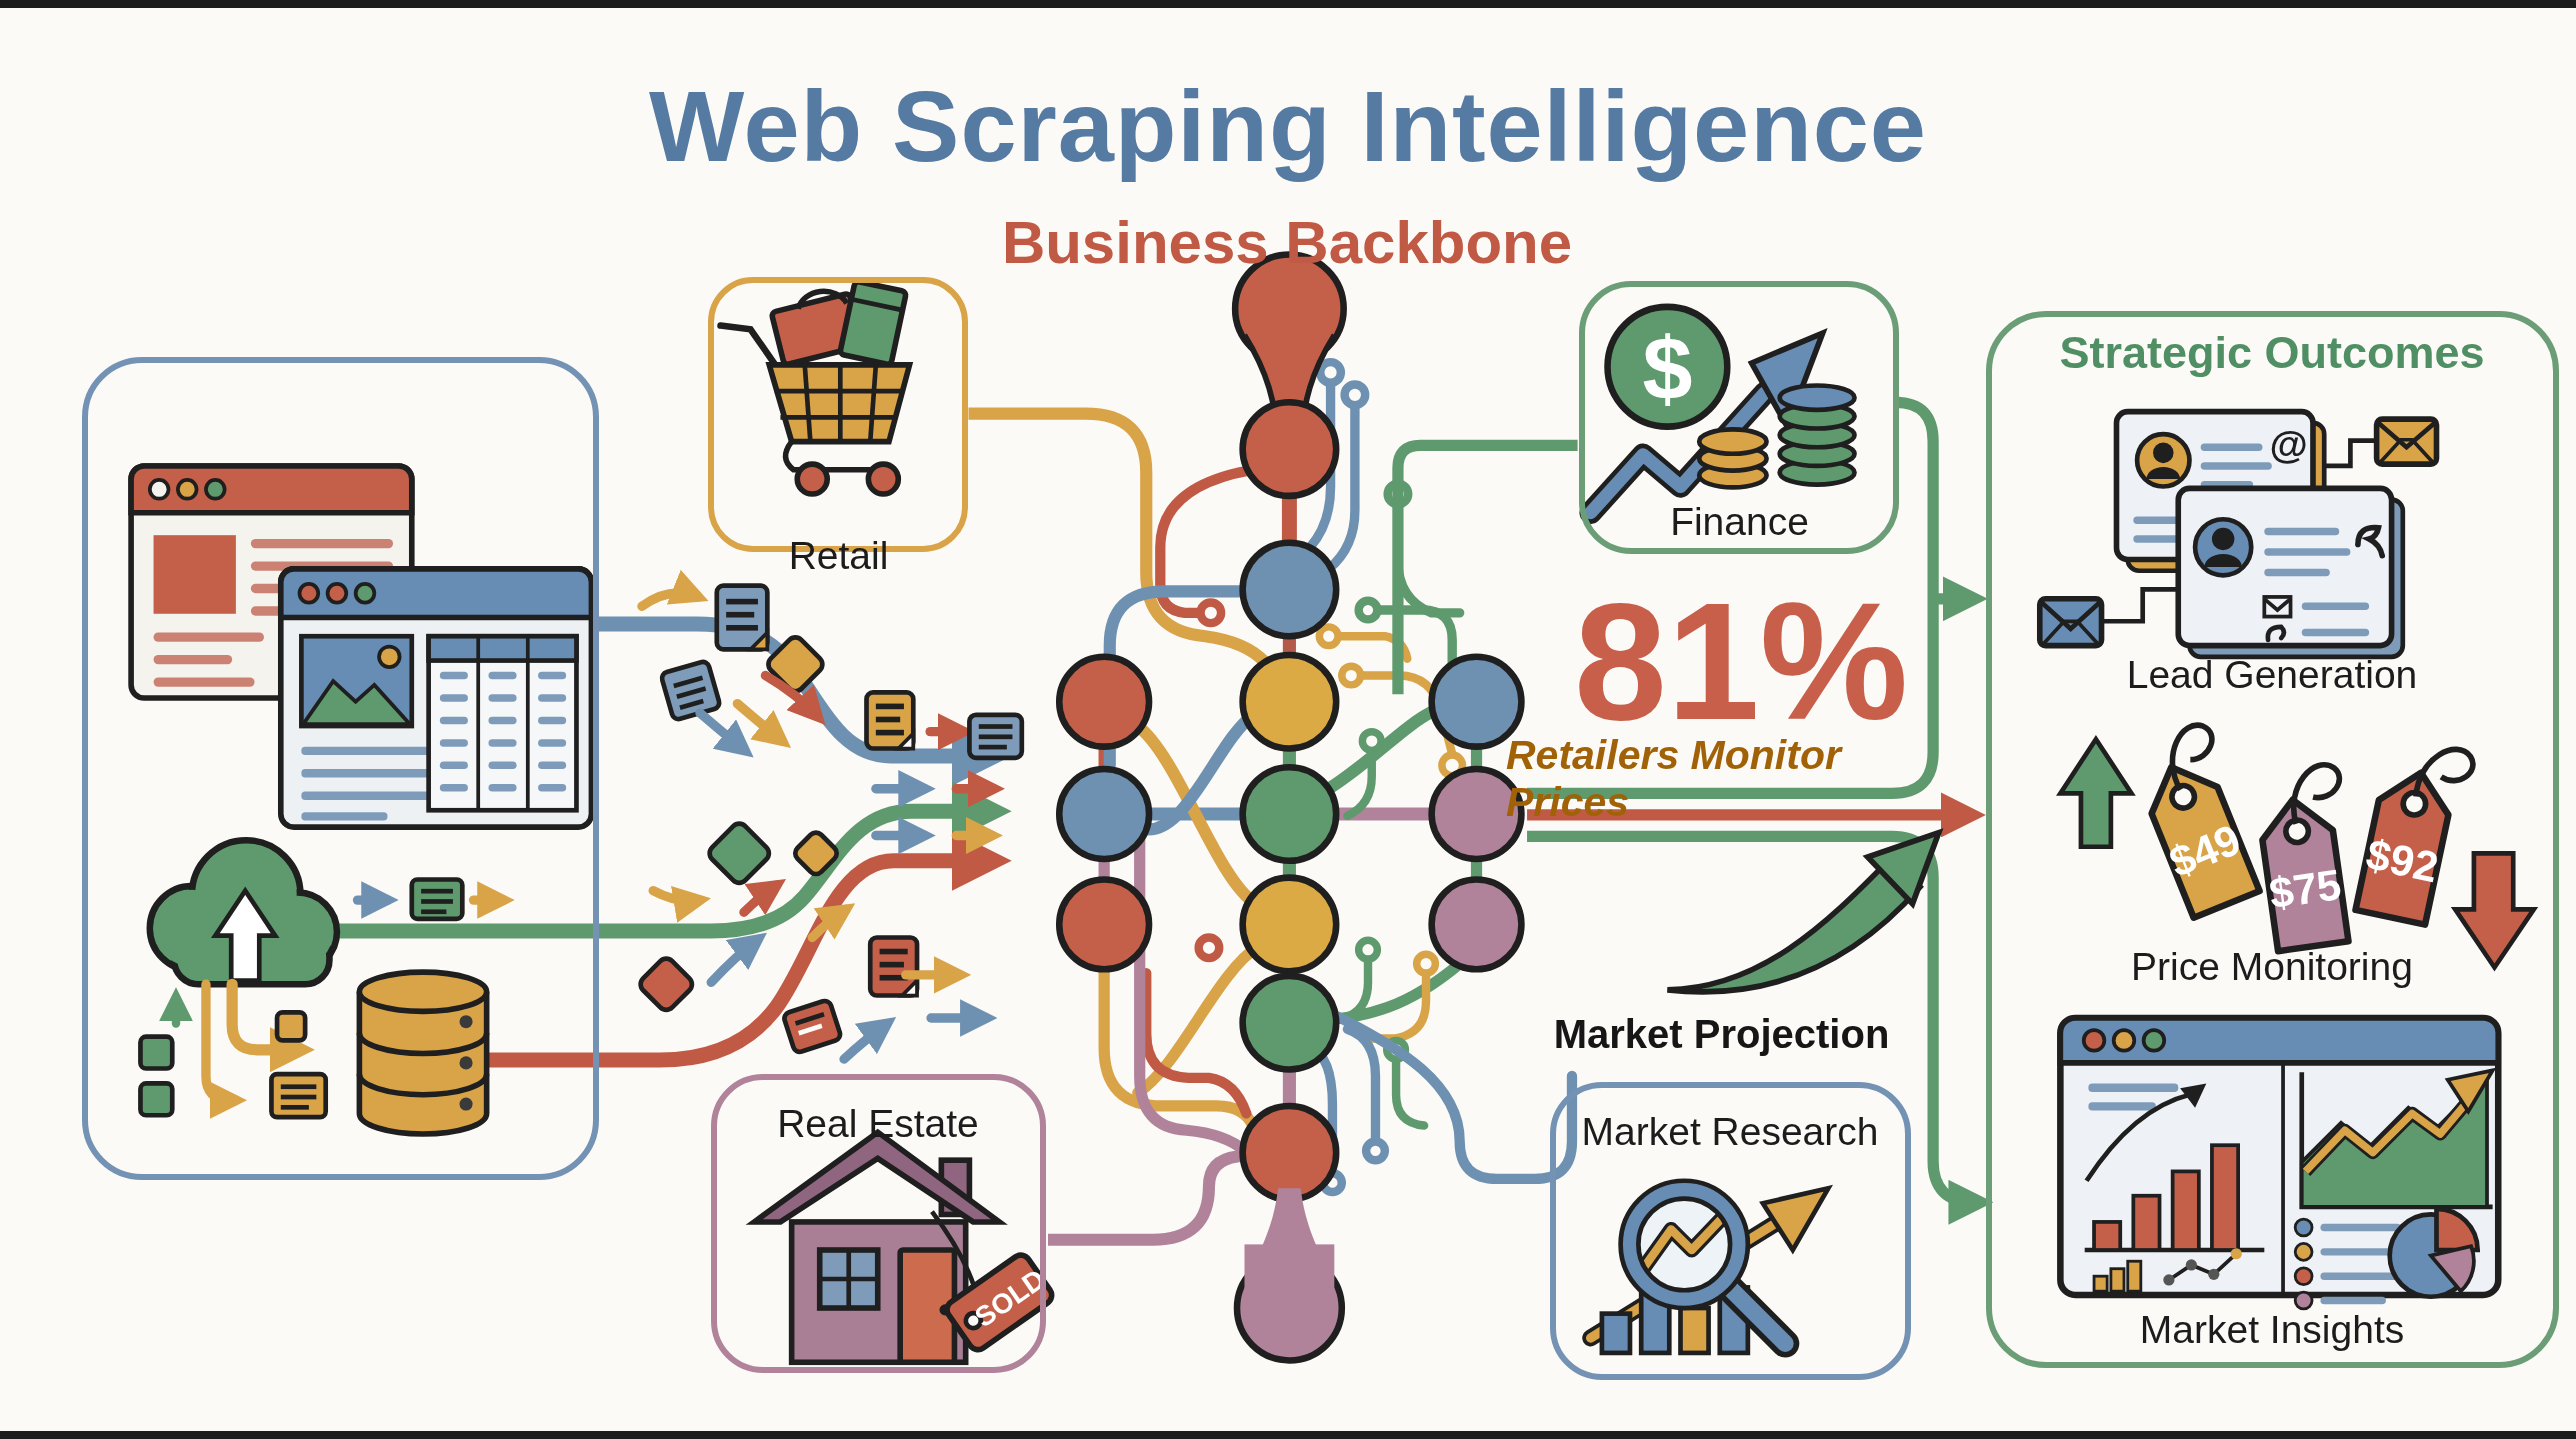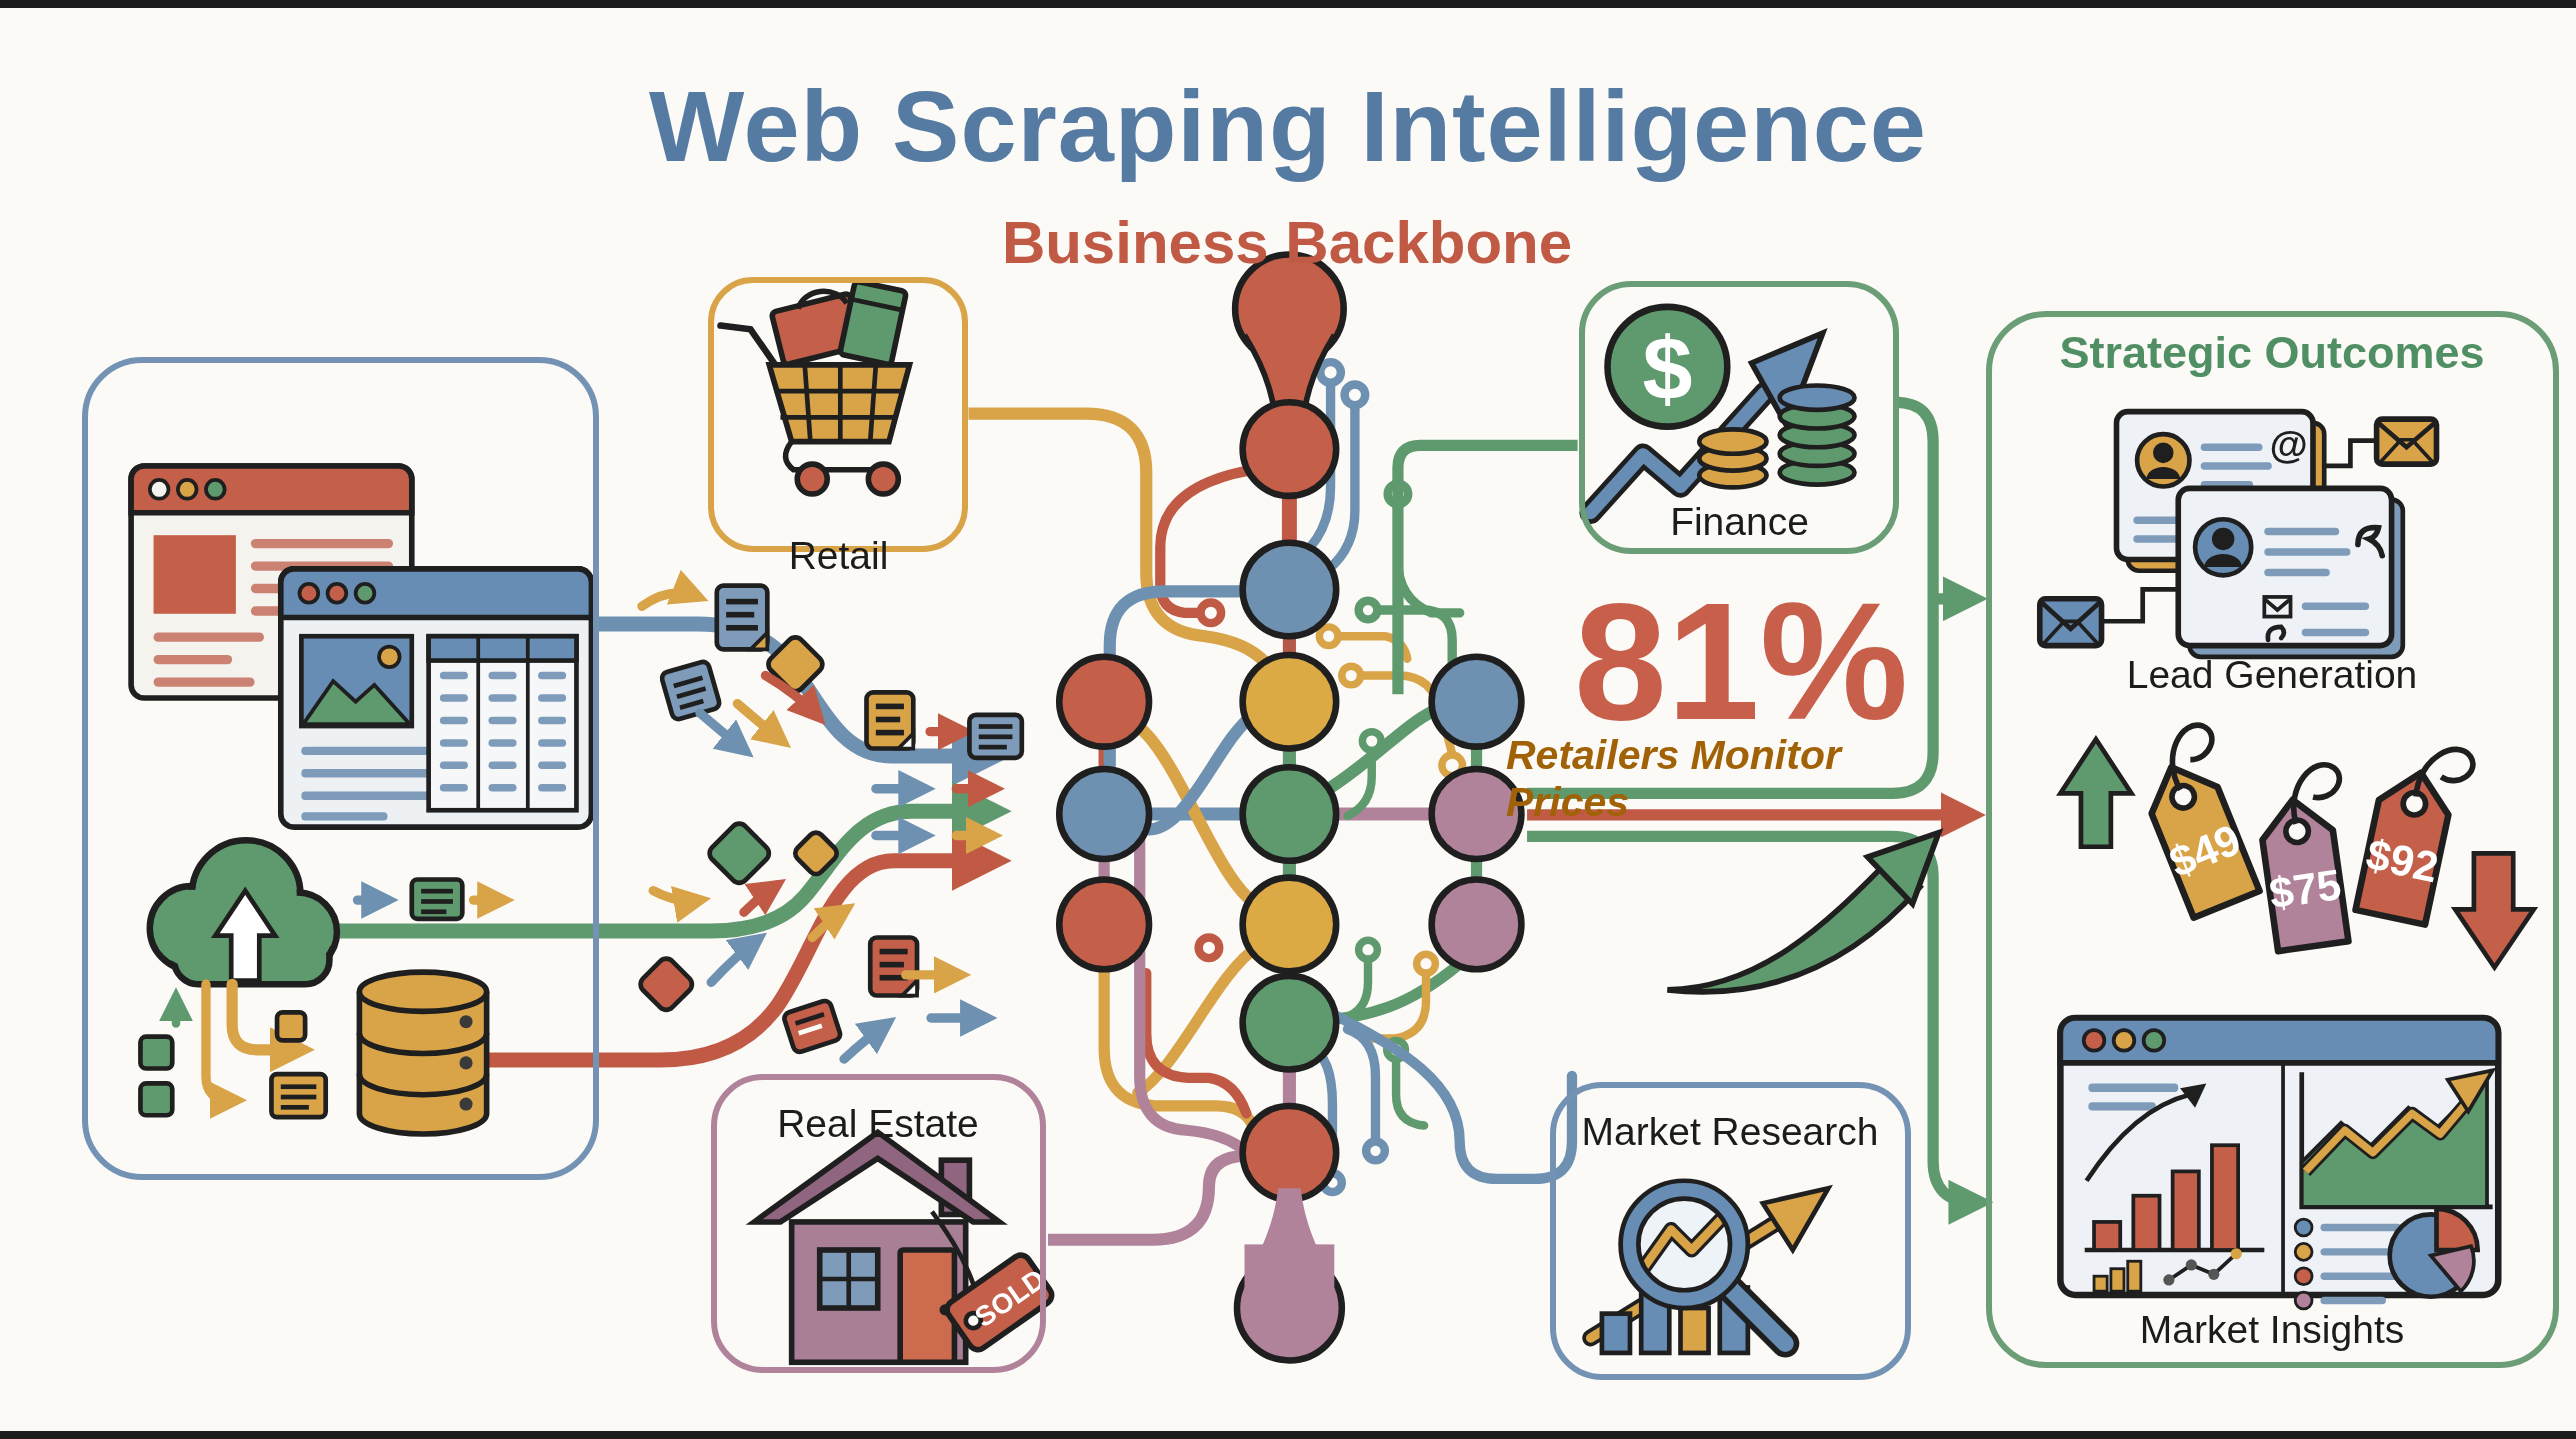--- a/index.html
+++ b/index.html
@@ -525,17 +525,19 @@
   <div class="ttl" id="sub-title">Business Backbone</div>
   <div class="ttl" id="so-title">Strategic Outcomes</div>
 
   <div class="lbl boxlbl" style="left:718px;top:502px;width:241px;margin-top:32px;">Retail</div>
   <div class="lbl boxlbl" style="left:720px;top:1102px;width:316px;">Real Estate</div>
   <div class="lbl boxlbl" style="left:1589px;top:500px;width:301px;">Finance</div>
   <div class="lbl boxlbl" style="left:1559px;top:1110px;width:342px;">Market Research</div>
 
   <div class="abs" id="stat81-v">81%</div>
   <div class="abs" id="stat81-c">Retailers Monitor Prices</div>
+  <div class="abs" id="stat38-c">Market Projection</div>
 
   <div class="lbl boxlbl" style="left:2038px;top:653px;width:468px;">Lead Generation</div>
+  <div class="lbl boxlbl" style="left:2038px;top:945px;width:468px;">Price Monitoring</div>
   <div class="lbl boxlbl" style="left:2038px;top:1308px;width:468px;">Market Insights</div>
 </div>
 
 
 </body></html>

